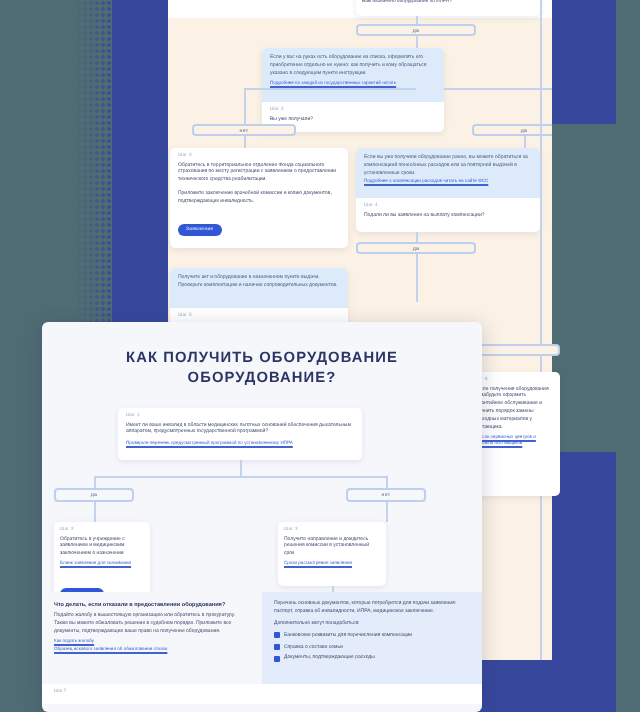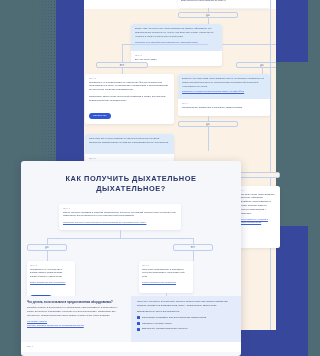--- a/index.html
+++ b/index.html
@@ -312,21 +312,21 @@
     <span class="txt dark">После получения оборудования не забудьте оформить гарантийное обслуживание и уточнить порядок замены расходных материалов у поставщика.</span>
     <span class="lnk" style="margin-top:2px;">Список сервисных центров и контакты поставщиков</span>
   </div>
 </div>
 <div class="pill" style="position:absolute; left:234px; top:172px; width:46px; height:6px; z-index:5;">
   <span></span>
 </div>
 
 <div class="fg-card">
 
-  <div class="fg-title">КАК ПОЛУЧИТЬ ДЫХАТЕЛЬНОЕ ДЫХАТЕЛЬНОЕ?</div>
+  <div class="fg-title">КАК ПОЛУЧИТЬ ОБОРУДОВАНИЕ ОБОРУДОВАНИЕ?</div>
 
   <div class="fg-body">
 
     <div class="card" style="left:38px; top:4px; width:122px; height:26px;">
       <div class="card-pad">
         <span class="lbl">Шаг 1</span>
         <span class="txt dark">Имеет ли ваше инвалид в области медицинских льготных оснований обеспечения дыхательным аппаратом, предусмотренных государственной программой?</span>
         <span class="lnk" style="margin-top:2.2px;">Проверьте перечень предусмотренный программой по установленному ИПРА</span>
       </div>
     </div>

